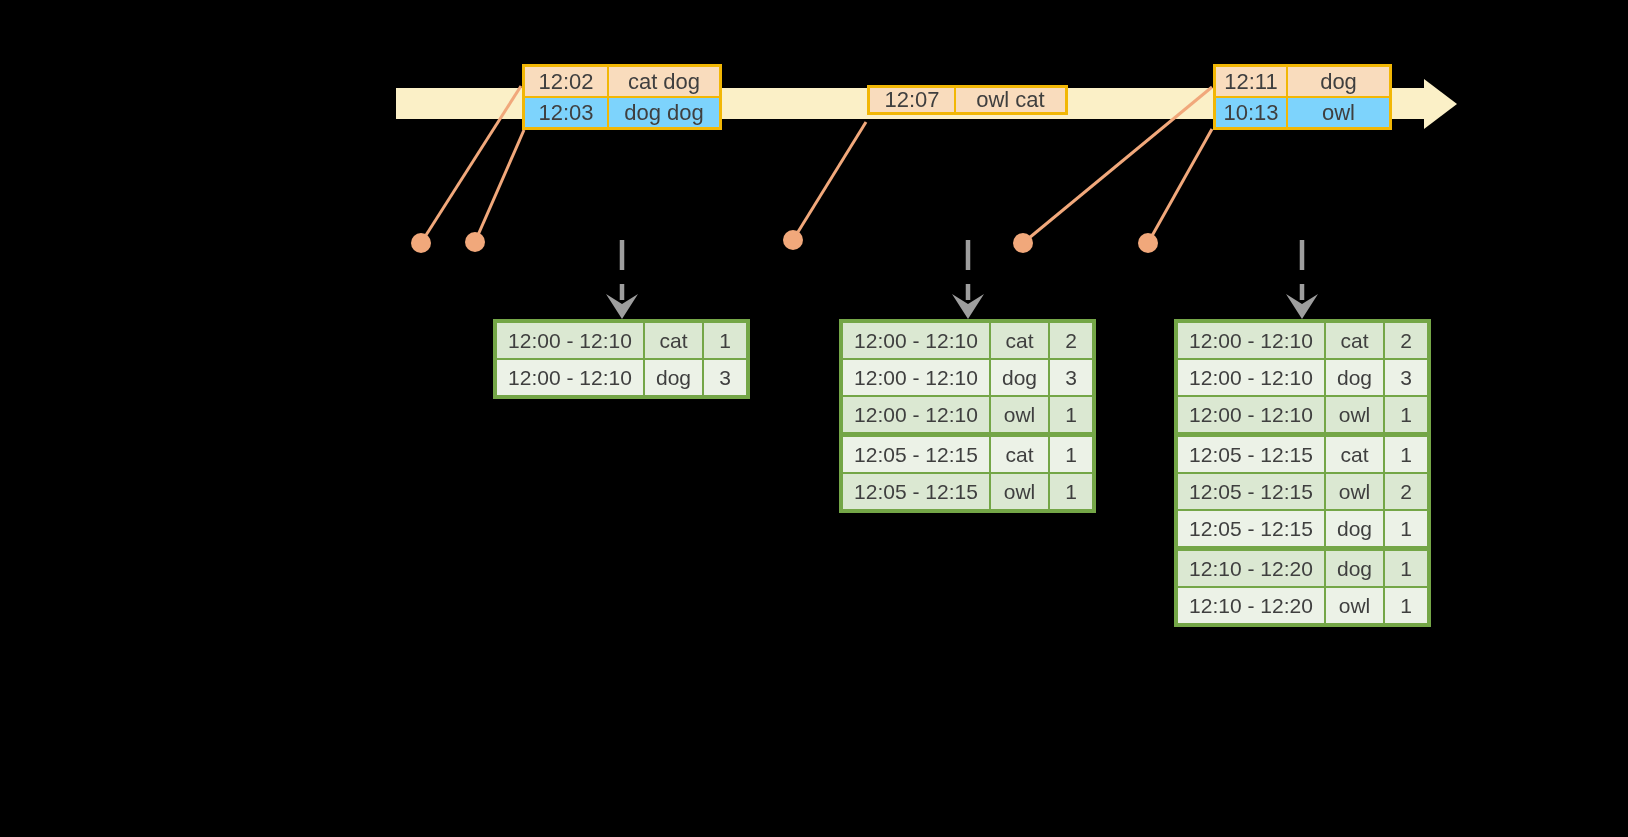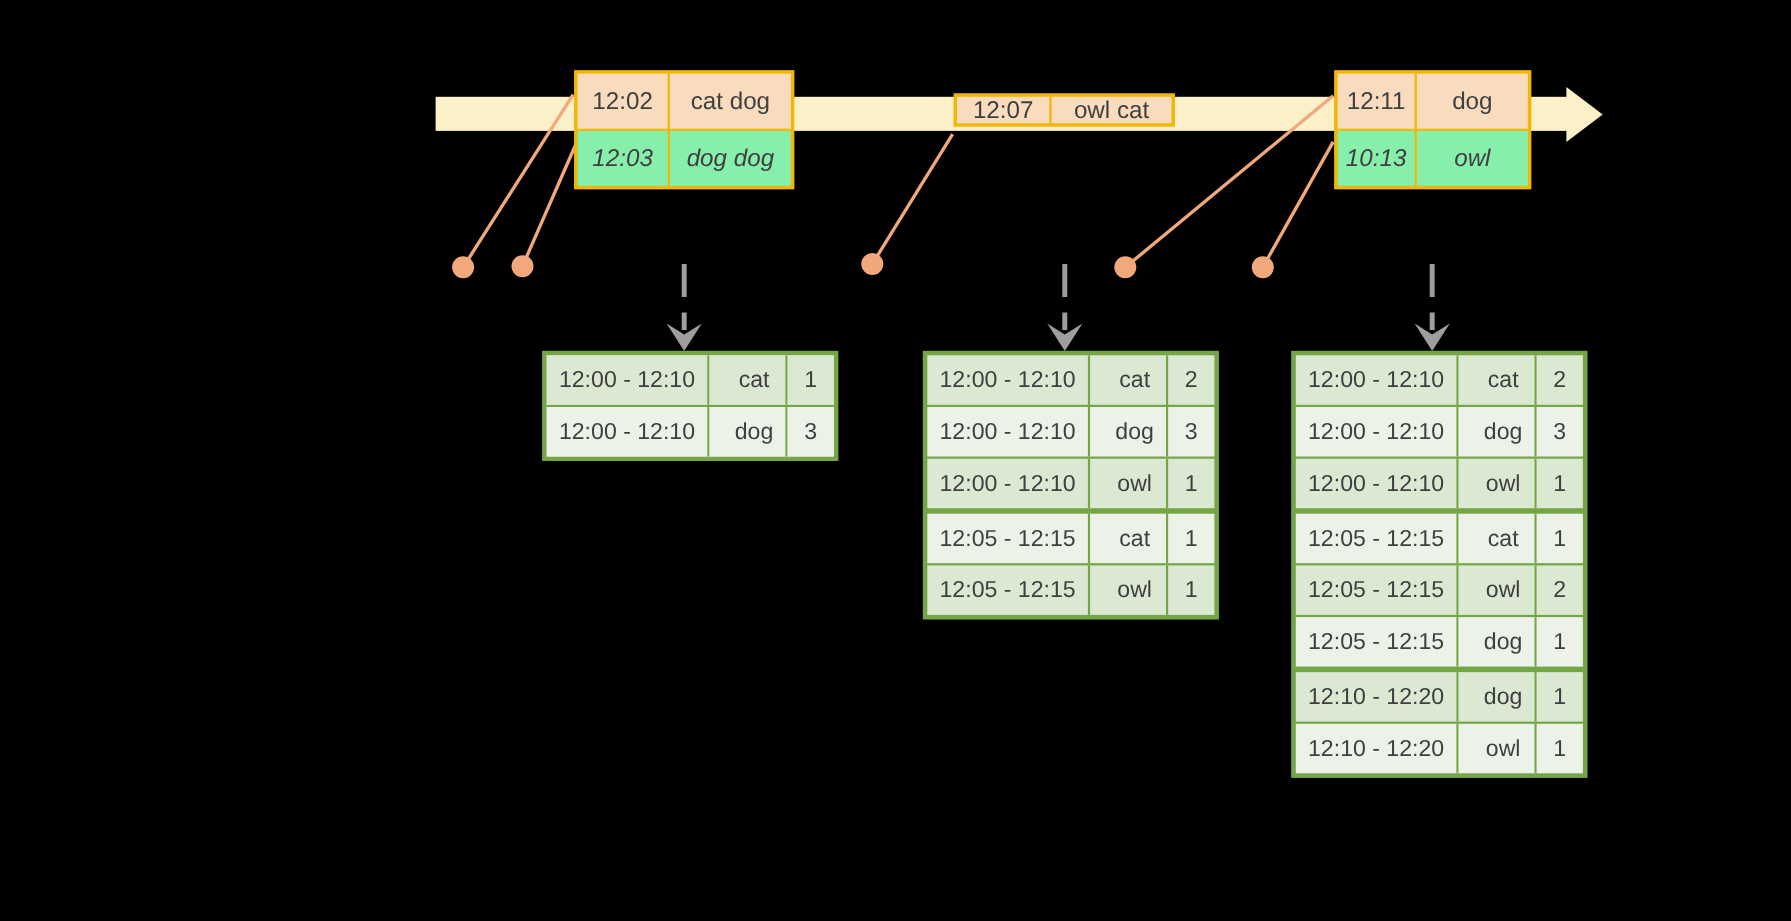--- a/index.html
+++ b/index.html
@@ -21,41 +21,41 @@
   }
   
   .overlay{position:absolute;left:0;top:0;z-index:2;}
   
   .event-table{
     position:absolute;display:grid;grid-gap:2px;
     background:#F2B705;border:3px solid #F2B705;z-index:3;
   }
   .ecell{
     display:flex;align-items:center;justify-content:center;
-    font-size:22px;height:50px;
+    font-size:22px;height:29px;
   }
   .ev-b .ecell{height:24px;}
   .dark{background:#F9DCBD;}
-  .light{background:#86efac;font-style:italic;}
+  .light{background:#7dd3fc;}
   #ev-a{left:522px;top:64px;grid-template-columns:82px 110px;}
   #ev-b{left:867px;top:85px;grid-template-columns:84px 109px;}
   #ev-c{left:1213px;top:64px;grid-template-columns:70px 101px;}
   
   .result-table{
     position:absolute;border:4px solid #74A647;background:#74A647;z-index:3;
   }
   .rrow{display:flex;}
   .rrow + .rrow{border-top:2px solid #74A647;}
   .rrow.group-start{border-top-width:5px;}
   .rcell{
     display:flex;align-items:center;justify-content:center;
-    height:45px;font-size:21px;
+    height:35px;font-size:21px;
   }
   .cwin{width:146px;border-right:2px solid #74A647;}
-  .cword{width:57px;border-right:2px solid #74A647;padding-left:12px;}
+  .cword{width:57px;border-right:2px solid #74A647;}
   .ccount{width:42px;}
   .gdark{background:#DBE8D2;}
   .glight{background:#ECF2E7;}
   #res-1{left:493px;top:319px;}
   #res-2{left:839px;top:319px;}
   #res-3{left:1174px;top:319px;}
 </style>
 </head>
 <body>
 

